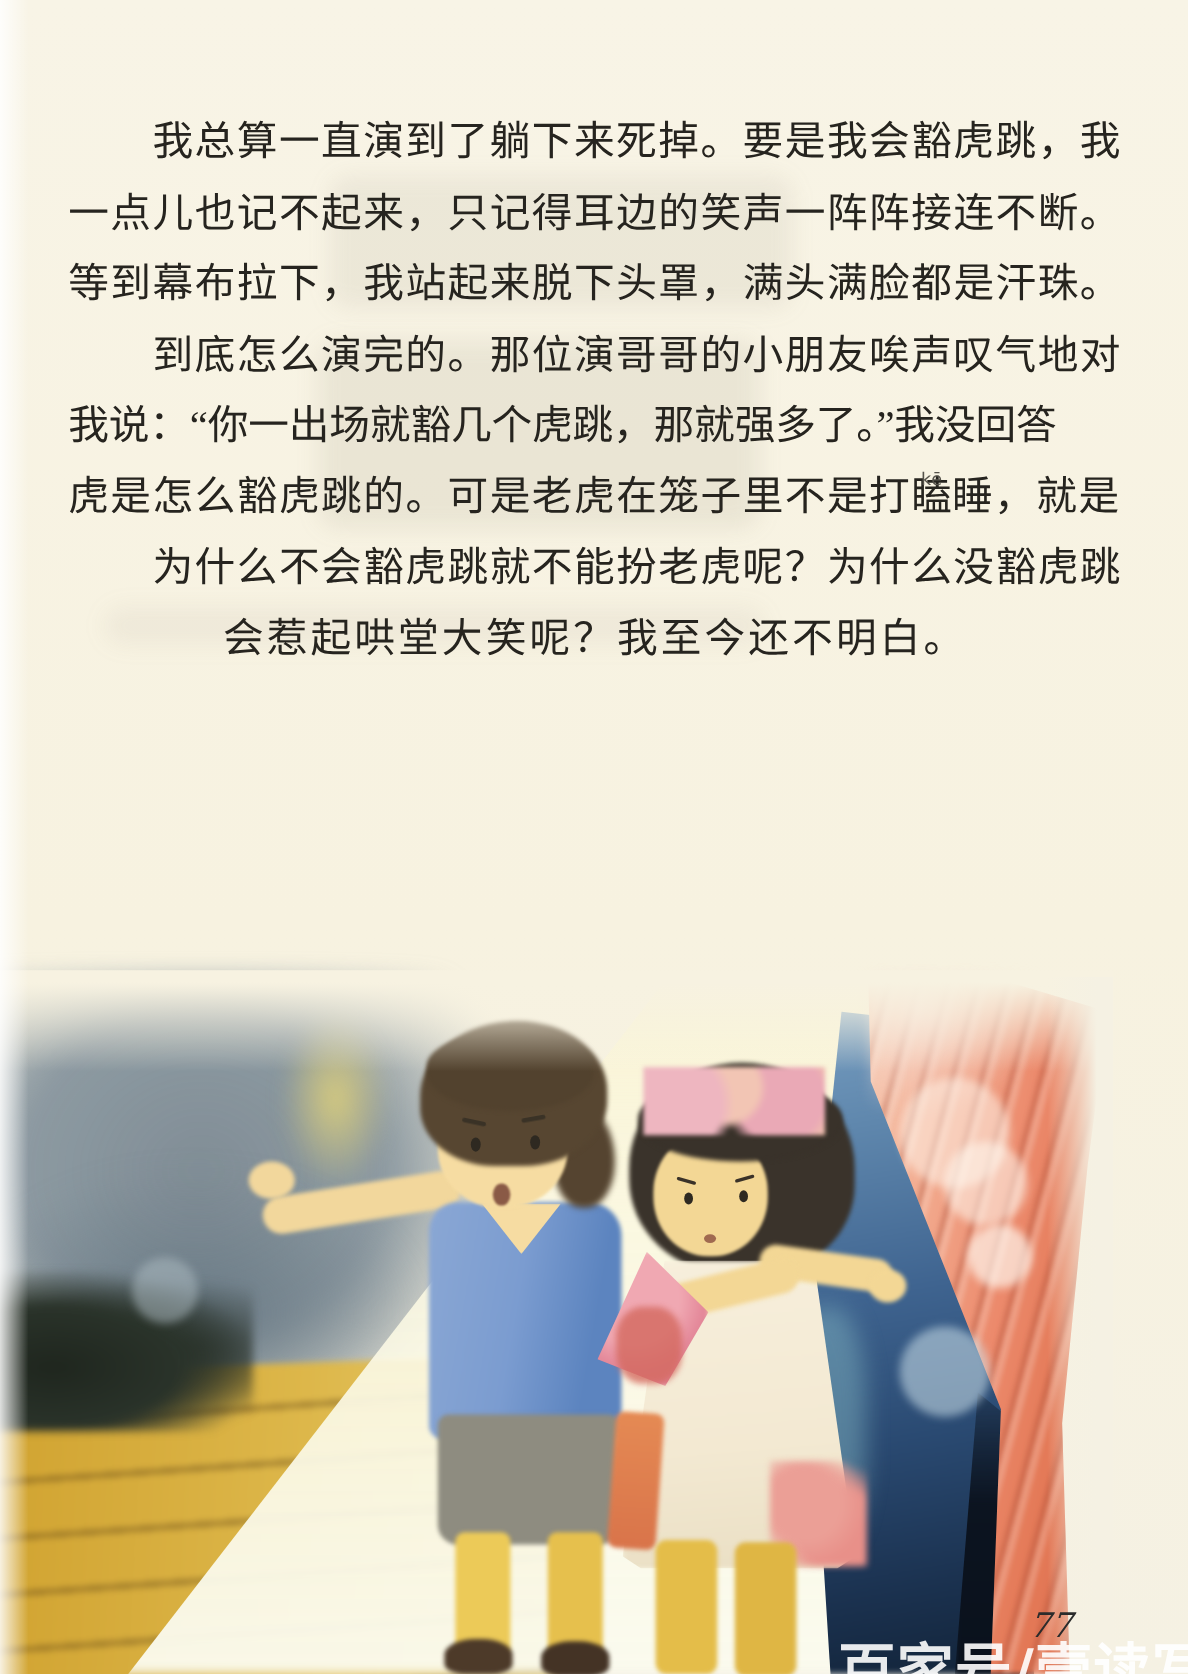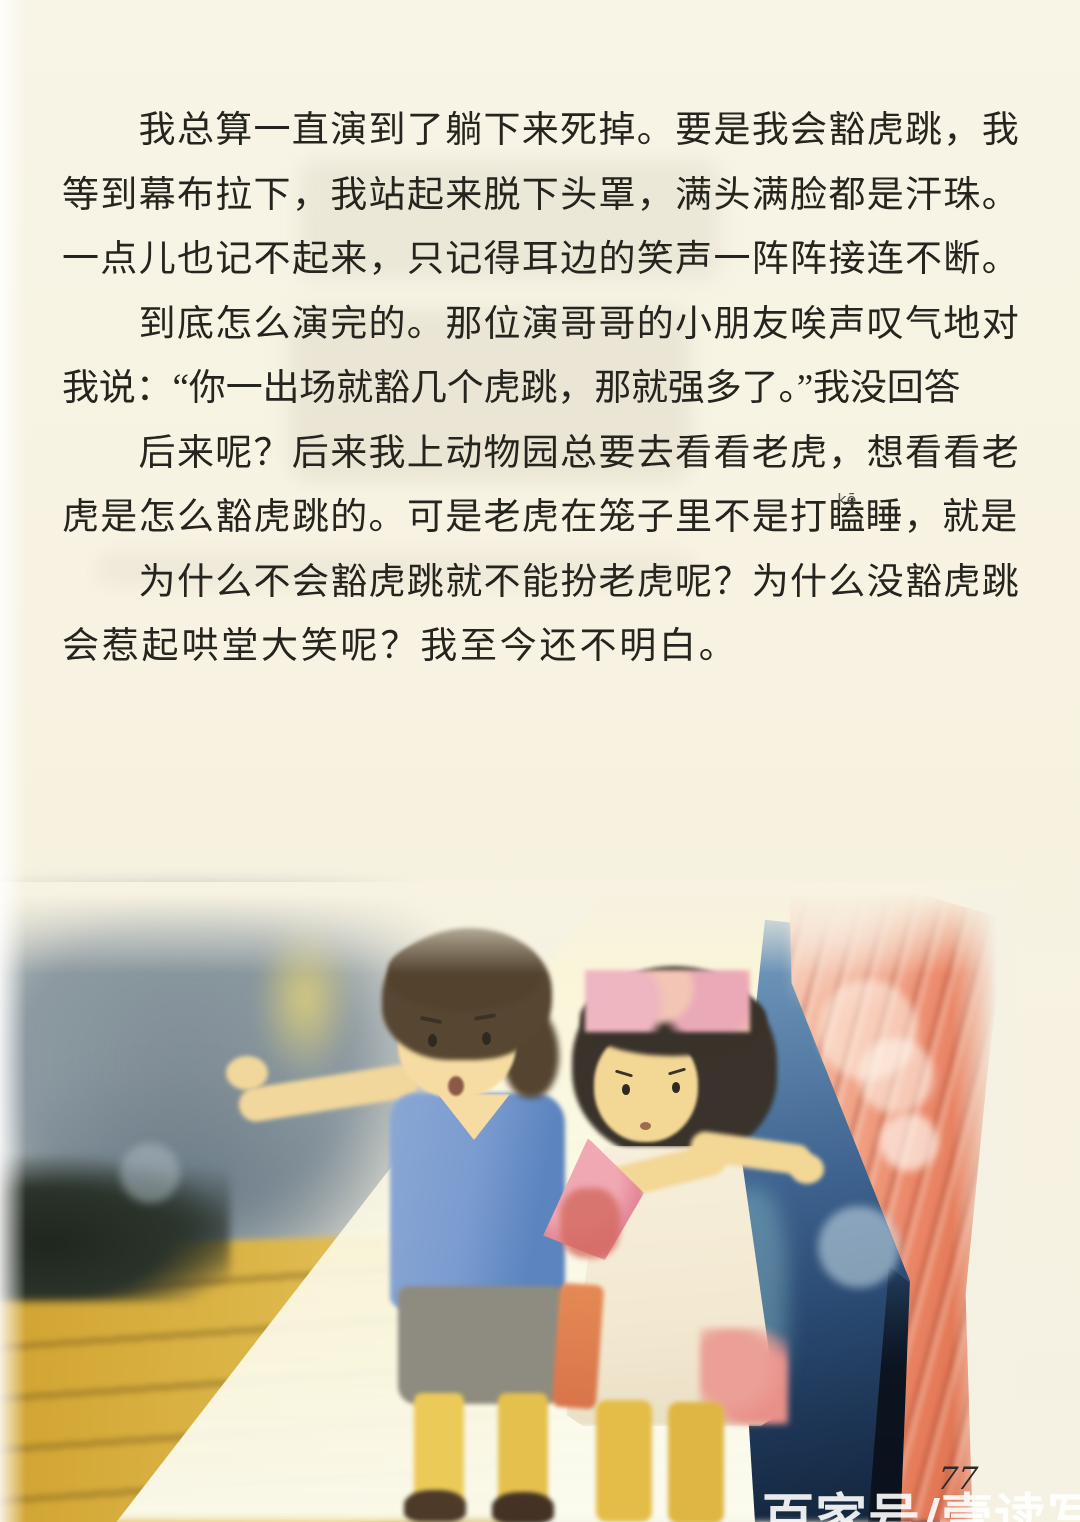--- a/index.html
+++ b/index.html
@@ -139,28 +139,27 @@
 </head>
 <body>
 
 <div class="page">
   <div class="ghost g1"></div>
   <div class="ghost g2"></div>
   <div class="ghost g3"></div>
 
   <div class="text-block">
       <div class="line" style="letter-spacing: 1.32px; padding-left: 76.6px;">我总算一直演到了躺下来死掉。要是我会豁虎跳，我</div>
+      <div class="line" style="letter-spacing: 1.32px;">一点儿也记不起来，只记得耳边的笑声一阵阵接连不断。</div>
       <div class="line" style="letter-spacing: 1.32px;">等到幕布拉下，我站起来脱下头罩，满头满脸都是汗珠。</div>
-      <div class="line" style="letter-spacing: 1.32px;">一点儿也记不起来，只记得耳边的笑声一阵阵接连不断。</div>
       <div class="line" style="letter-spacing: 1.32px; padding-left: 76.6px;">到底怎么演完的。那位演哥哥的小朋友唉声叹气地对</div>
       <div class="line" style="letter-spacing: -0.15px;">我说：“你一出场就豁几个虎跳，那就强多了。”我没回答</div>
-      <div class="line" style="letter-spacing: 1.32px; padding-left: 76.6px;">后来呢？后来我上动物园总要去看看老虎，想看看老</div>
       <div class="line" style="letter-spacing: 1.32px;">虎是怎么豁虎跳的。可是老虎在笼子里不是打<span class="rb"><span class="rt">kē</span>瞌</span>睡，就是</div>
-      <div class="line" style="letter-spacing: 1.32px; padding-left: 76.6px; text-align: center;">为什么不会豁虎跳就不能扮老虎呢？为什么没豁虎跳</div>
-      <div class="line" style="letter-spacing: 2.8px;">会惹起哄堂大笑呢？我至今还不明白。</div>
+      <div class="line" style="letter-spacing: 1.32px; padding-left: 76.6px;">为什么不会豁虎跳就不能扮老虎呢？为什么没豁虎跳</div>
+      <div class="line" style="letter-spacing: 2.8px; text-align: center;">会惹起哄堂大笑呢？我至今还不明白。</div>
     </div>
 
   <div class="illus" aria-label="水彩插图：舞台聚光灯下，穿蓝衬衫的男孩伸出手臂，戴花环的女孩抱着粉色花束站在他身旁，右侧是蓝色与橘红色的舞台幕布，左下角是木地板和深色灌木剪影">
     <div class="wash1"></div>
     <div class="wash2"></div>
     <div class="floor"></div>
     <div class="bush"></div>
     <div class="beam"></div>
     <div class="beam-hl"></div>
     <div class="bk b5"></div>

